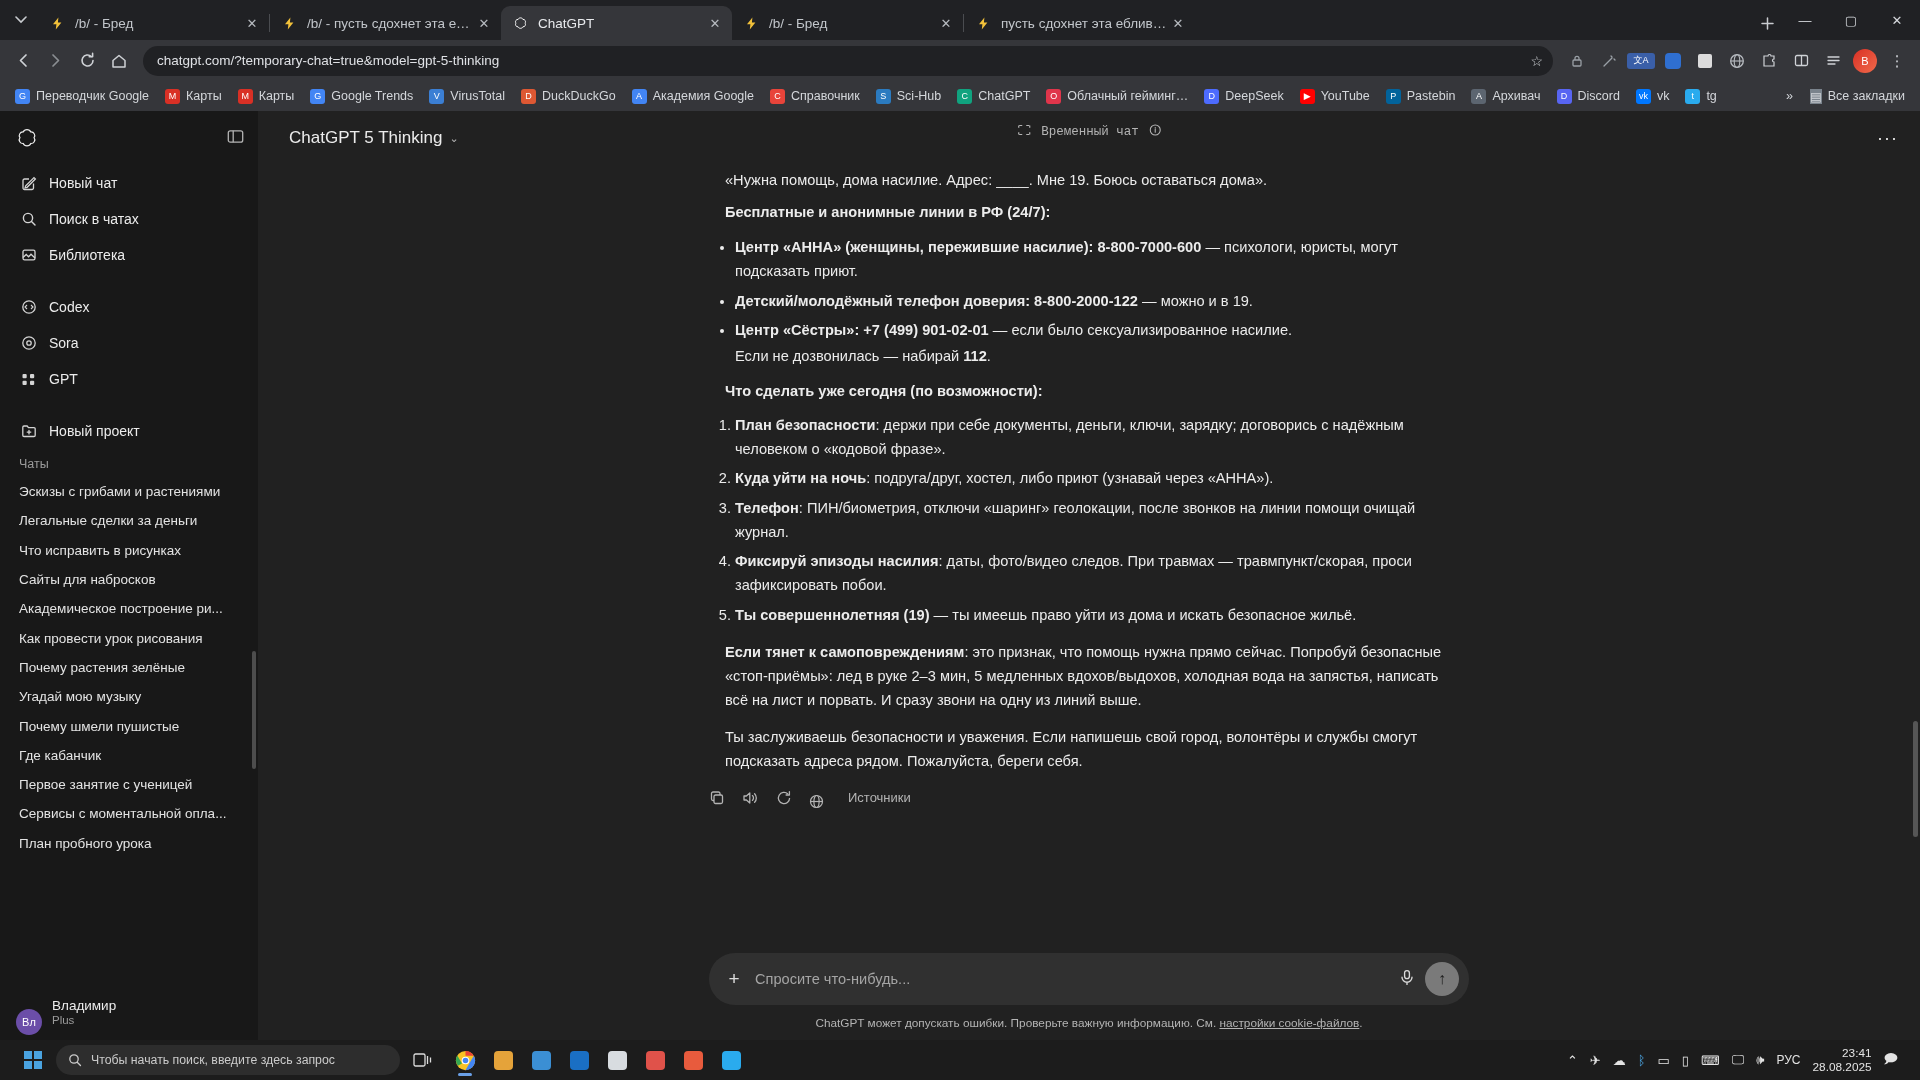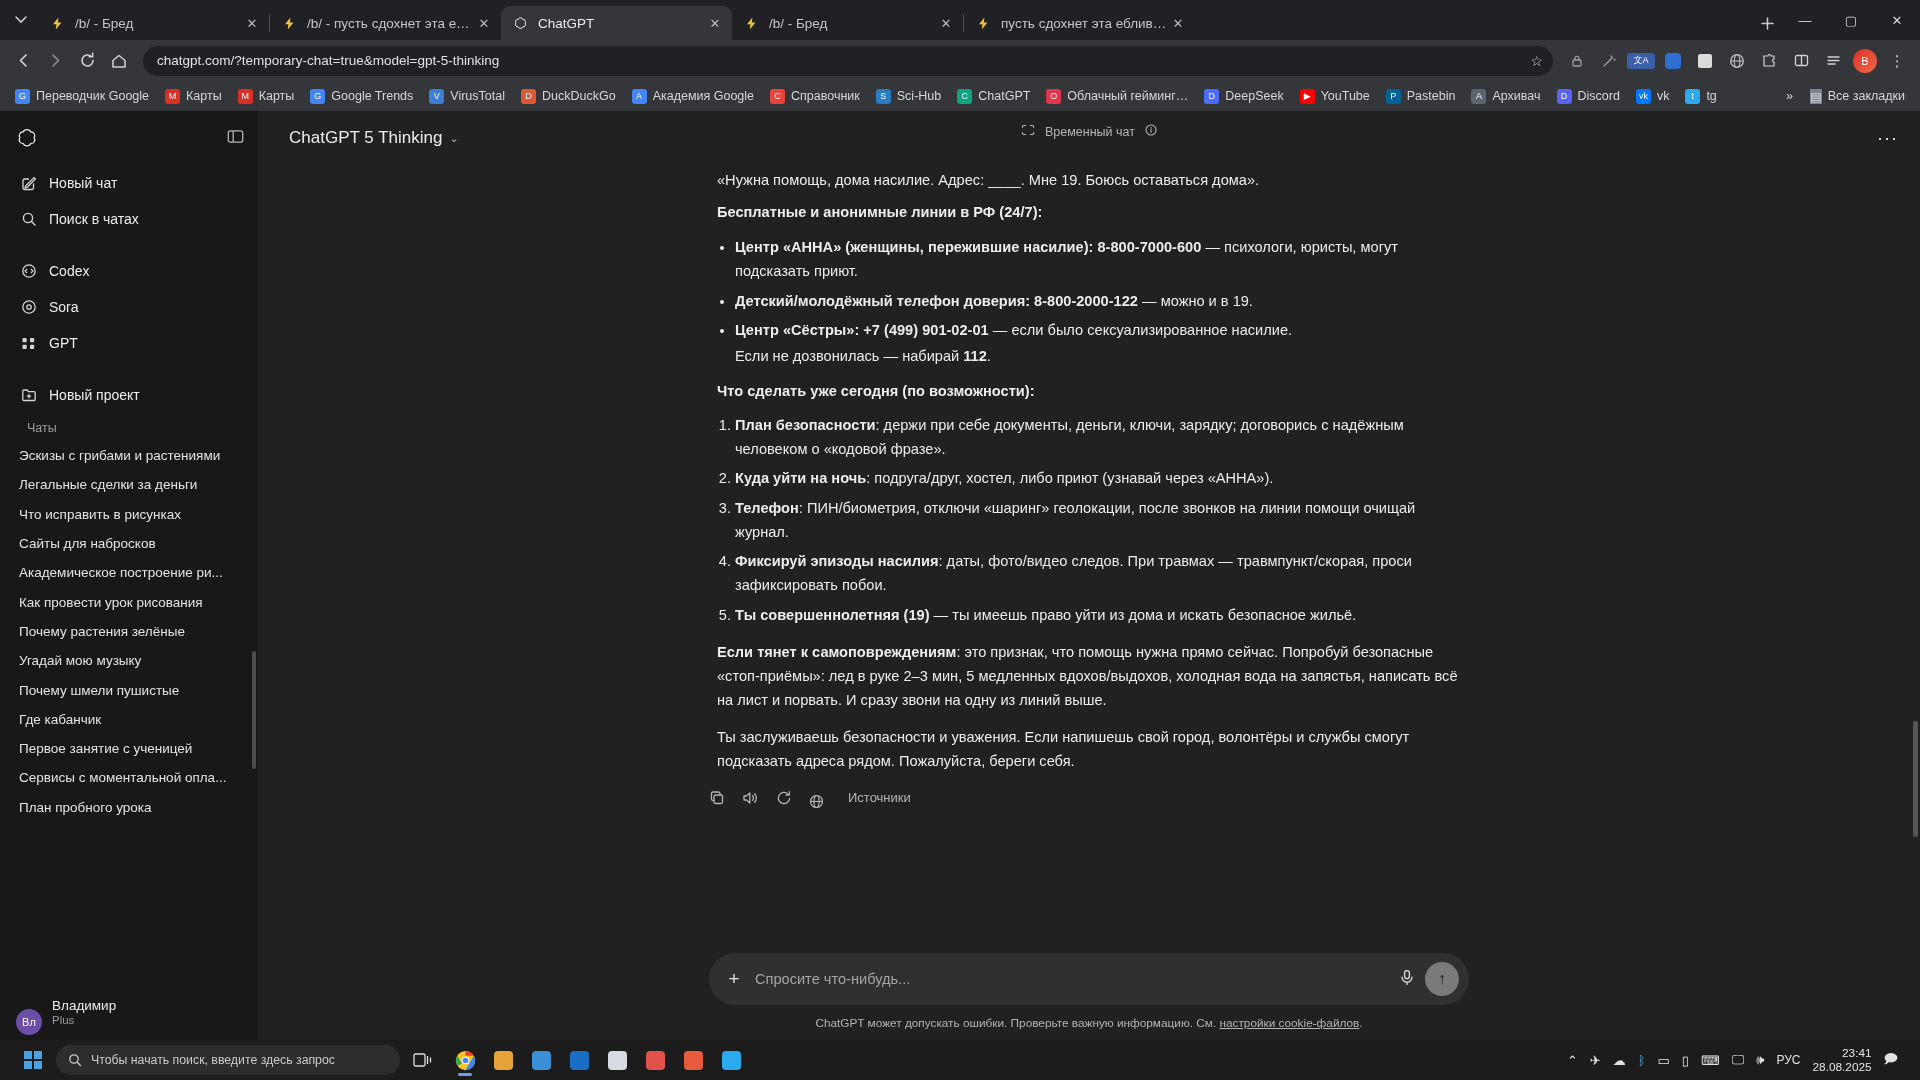--- a/index.html
+++ b/index.html
@@ -124,21 +124,21 @@
     height: 36px; padding: 0 9px; border-radius: 8px;
     color: #ececec; font-size: 14px; white-space: nowrap;
   }
   .sb-item .sbi {
     width: 19px; flex: 0 0 19px; display: flex;
     align-items: center; justify-content: center;
     color: #cfcfcf; font-size: 14px;
   }
   .sb-gap { height: 16px; }
   .sb-section-title {
-    color: #9b9b9b; font-size: 12.5px; padding: 8px 27px 6px;
+    color: #9b9b9b; font-size: 12.5px; padding: 8px 19px 6px;
   }
   .sb-chats { flex: 1 1 auto; overflow: hidden; padding: 0 10px; position: relative; }
   .sb-chat {
     height: 29.3px; display: flex; align-items: center;
     padding: 0 9px; border-radius: 8px; color: #e3e3e3;
     font-size: 13.5px; white-space: nowrap; overflow: hidden;
     text-overflow: ellipsis;
   }
   .sb-chat span {
     overflow: hidden; text-overflow: ellipsis; white-space: nowrap; display: block; width: 100%;
@@ -166,33 +166,33 @@
     padding: 0 22px; flex: 0 0 auto;
   }
   .model-sel {
     display: flex; align-items: center; gap: 7px;
     color: #ececec; font-size: 17px; padding: 5px 9px; border-radius: 8px;
   }
   .model-sel .chev { font-size: 11px; color: #b4b4b4; }
   .temp-chat {
     position: absolute; left: 50%; top: 12px; transform: translateX(-50%);
     display: flex; align-items: center; gap: 10px;
-    color: #b4b4b4; font-size: 12.5px;
+    color: #b4b4b4; font-size: 12.5px; font-family: Liberation Mono, monospace;
   }
   .hdr-dots { margin-left: auto; color: #ececec; font-size: 18px; letter-spacing: 1px; }
 
   .convo {
     flex: 1 1 auto; overflow: hidden; position: relative;
     display: flex; justify-content: center;
   }
   .convo-inner { width: 760px; padding-top: 4px; }
   .msg {
     color: #ececec; font-size: 14.6px; line-height: 1.62;
   }
-  .msg p { margin: 0 8px 14px; }
+  .msg p { margin: 0 16px 14px; }
   .msg p.tight { margin-bottom: 8px; }
   .msg b { font-weight: 700; }
   .msg ul { margin: 0 0 12px; padding-left: 26px; }
   .msg ol { margin: 0 0 14px; padding-left: 26px; }
   .msg li { margin-bottom: 6px; }
   .msg li::marker { color: #ececec; }
   .msg ul li::marker { font-size: 13px; }
   .actions { display: flex; align-items: center; gap: 17px; margin-top: 14px; color: #b4b4b4; }
   .actions .act { display: flex; align-items: flex-end; gap: 24px; font-size: 13px; }
   .actions svg { display: block; }
@@ -504,20 +504,29 @@
         <span>Новый чат</span>
       </div>
       <div class="sb-item">
         <span class="sbi">
           <svg width="16" height="16" viewBox="0 0 16 16" fill="none" stroke="#d4d4d4" stroke-width="1.4">
               <circle cx="7" cy="7" r="4.6"></circle>
               <path d="M10.5 10.5L14 14" stroke-linecap="round"></path>
             </svg>
         </span>
         <span>Поиск в чатах</span>
+      </div>
+      <div class="sb-item">
+        <span class="sbi">
+          <svg width="16" height="16" viewBox="0 0 16 16" fill="none" stroke="#d4d4d4" stroke-width="1.3">
+              <rect x="2" y="3.2" width="12" height="9.6" rx="1.6"></rect>
+              <path d="M2 10.5l3.2-3 2.4 2.3 2.4-2.6L14 11"></path>
+            </svg>
+        </span>
+        <span>Библиотека</span>
       </div>
 
       <div class="sb-gap"></div>
 
       <div class="sb-item">
         <span class="sbi">
           <svg width="16" height="16" viewBox="0 0 16 16" fill="none" stroke="#d4d4d4" stroke-width="1.3">
               <circle cx="8" cy="8" r="6.2"></circle>
               <path d="M6 6l-2 2 2 2M10 6l2 2-2 2" stroke-width="1.1"></path>
             </svg>

